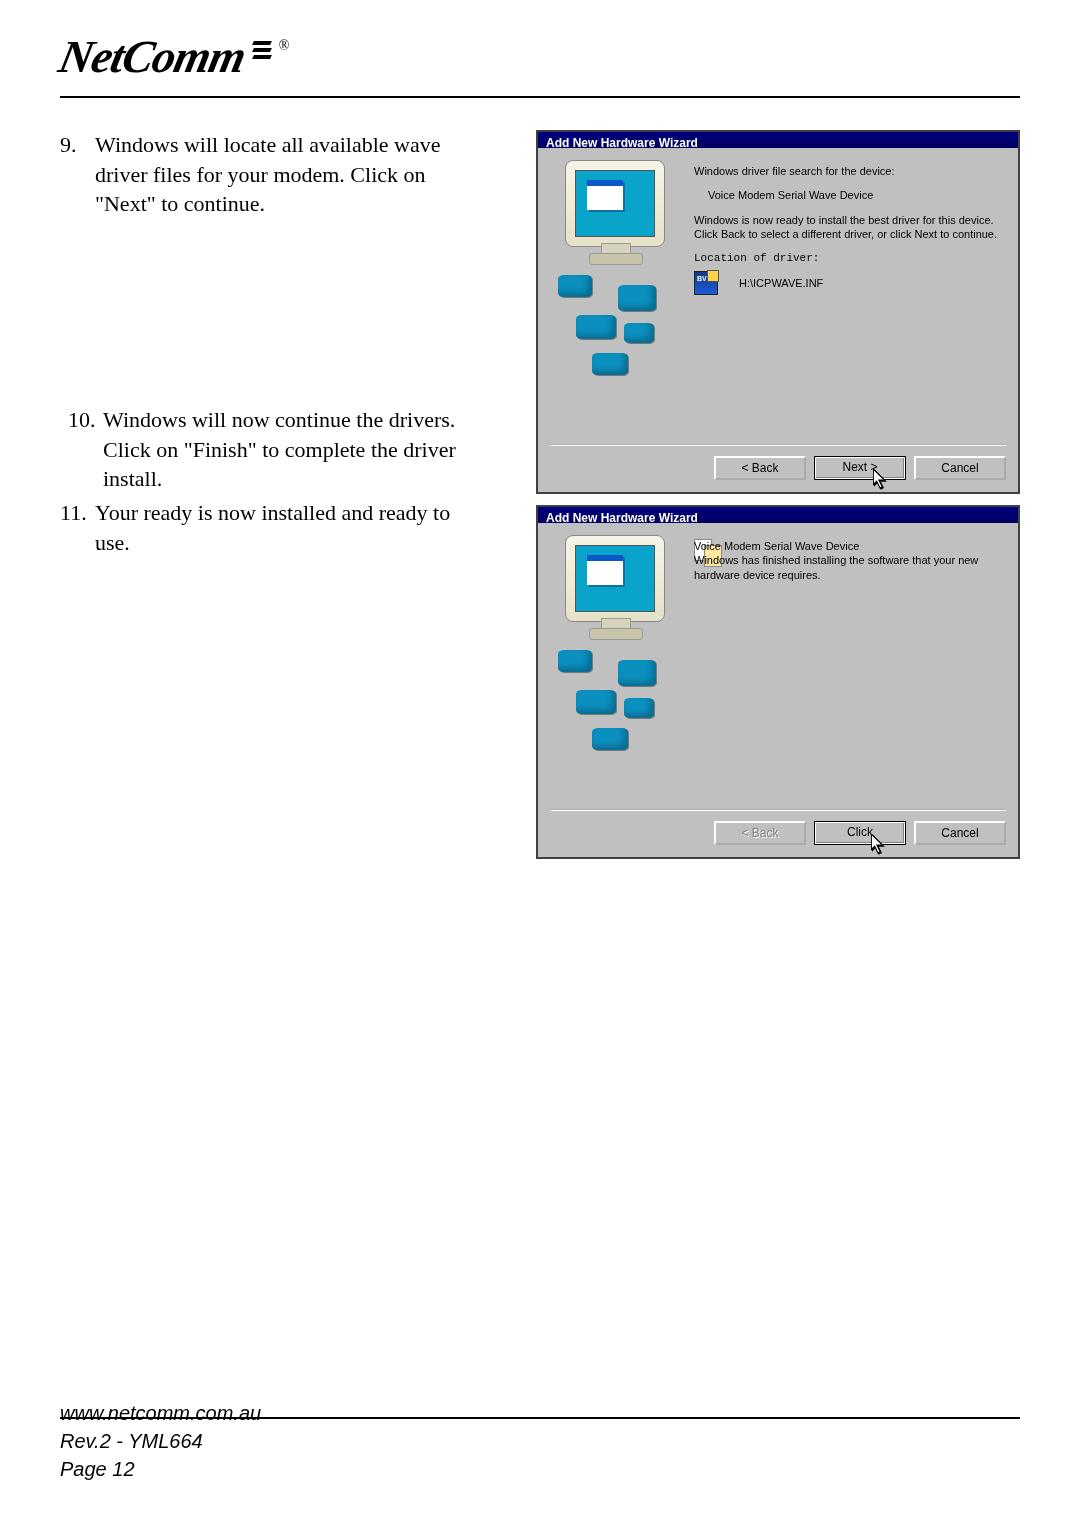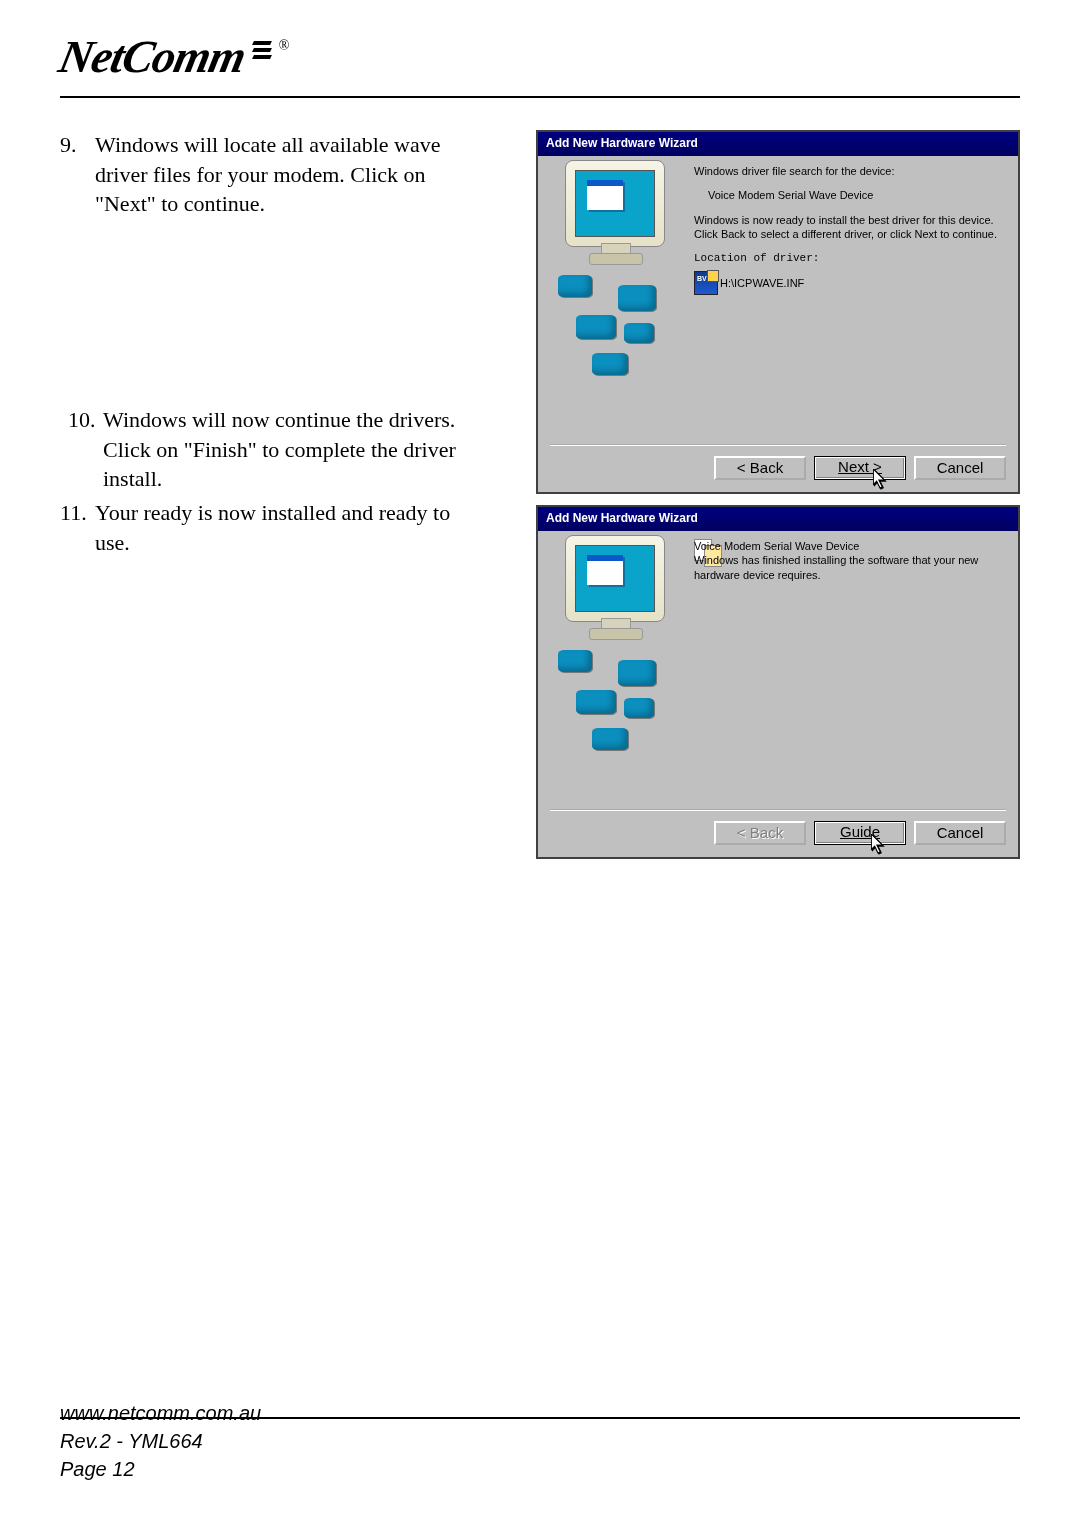--- a/index.html
+++ b/index.html
@@ -96,21 +96,21 @@
     border: 2px solid #404040;
     background: #c0c0c0;
     font-family: "MS Sans Serif", Tahoma, Arial, sans-serif;
     font-size: 11px;
     color: #000;
   }
   .dialog-1 { top: 0; right: 0; height: 360px; }
   .dialog-2 { top: 375px; right: 0; height: 350px; }
 
   .titlebar {
-    height: 24px;
+    height: 16px;
     background: linear-gradient(#000080, #000060);
     color: #fff;
     font-weight: bold;
     padding: 4px 8px;
     font-size: 12px;
     box-sizing: border-box;
   }
 
   .dlg-body {
     position: absolute;
@@ -201,21 +201,21 @@
     line-height: 1.3;
     color: #000;
   }
   .dlg-text .line { margin-bottom: 10px; }
   .dlg-text .line.indent { margin-left: 14px; }
   .dlg-text .label { margin-top: 4px; font-family: Liberation Mono, monospace; }
 
   .file-row {
     display: flex;
     align-items: center;
-    gap: 2px;
+    gap: 21px;
     margin-top: 6px;
   }
   .file-icon {
     width: 22px; height: 22px;
     background: linear-gradient(#103a8a, #1e5ad6);
     position: relative;
     border: 1px solid #222;
   }
   .file-icon::after {
     content: "";
@@ -253,32 +253,31 @@
     border-top: 2px groove #fff;
     padding-top: 10px;
     display: flex;
     justify-content: flex-end;
     gap: 8px;
   }
   .win-button {
     width: 92px;
     height: 24px;
     font-family: "MS Sans Serif", Tahoma, Arial, sans-serif;
-    font-size: 15px;
+    font-size: 12px;
     background: #c0c0c0;
     border: 2px outset #fff;
     text-align: center;
     line-height: 20px;
     box-sizing: border-box;
     position: relative;
   }
   .win-button.default {
     border: 1px solid #000;
     box-shadow: inset 0 0 0 1px #fff, inset -1px -1px 0 1px #808080;
-    text-decoration: underline;
   }
   .win-button.disabled {
     color: #808080;
     text-shadow: 1px 1px 0 #fff;
   }
 
   .cursor {
     position: absolute;
     width: 14px; height: 20px;
     pointer-events: none;
@@ -418,21 +417,21 @@
         <div class="dlg-text">
           <div class="d2-h">Voice Modem Serial Wave Device</div>
           <div>Windows has finished installing the software that your new hardware device requires.</div>
         </div>
       </div>
       <div class="button-row">
         <div class="win-button disabled">
           <span>&lt; Back</span>
         </div>
         <div class="win-button default">
-          <span>Guide</span>
+          <span>Click</span>
           <span class="cursor" style="left:56px; top:12px;">
             <svg viewBox="0 0 12 18">
                 <path d="M0 0 L0 14 L3 11 L6 17 L8 16 L5 10 L10 10 Z" fill="#fff" stroke="#000" stroke-width="1"></path>
               </svg>
           </span>
         </div>
         <div class="win-button">
           <span>Cancel</span>
         </div>
       </div>

